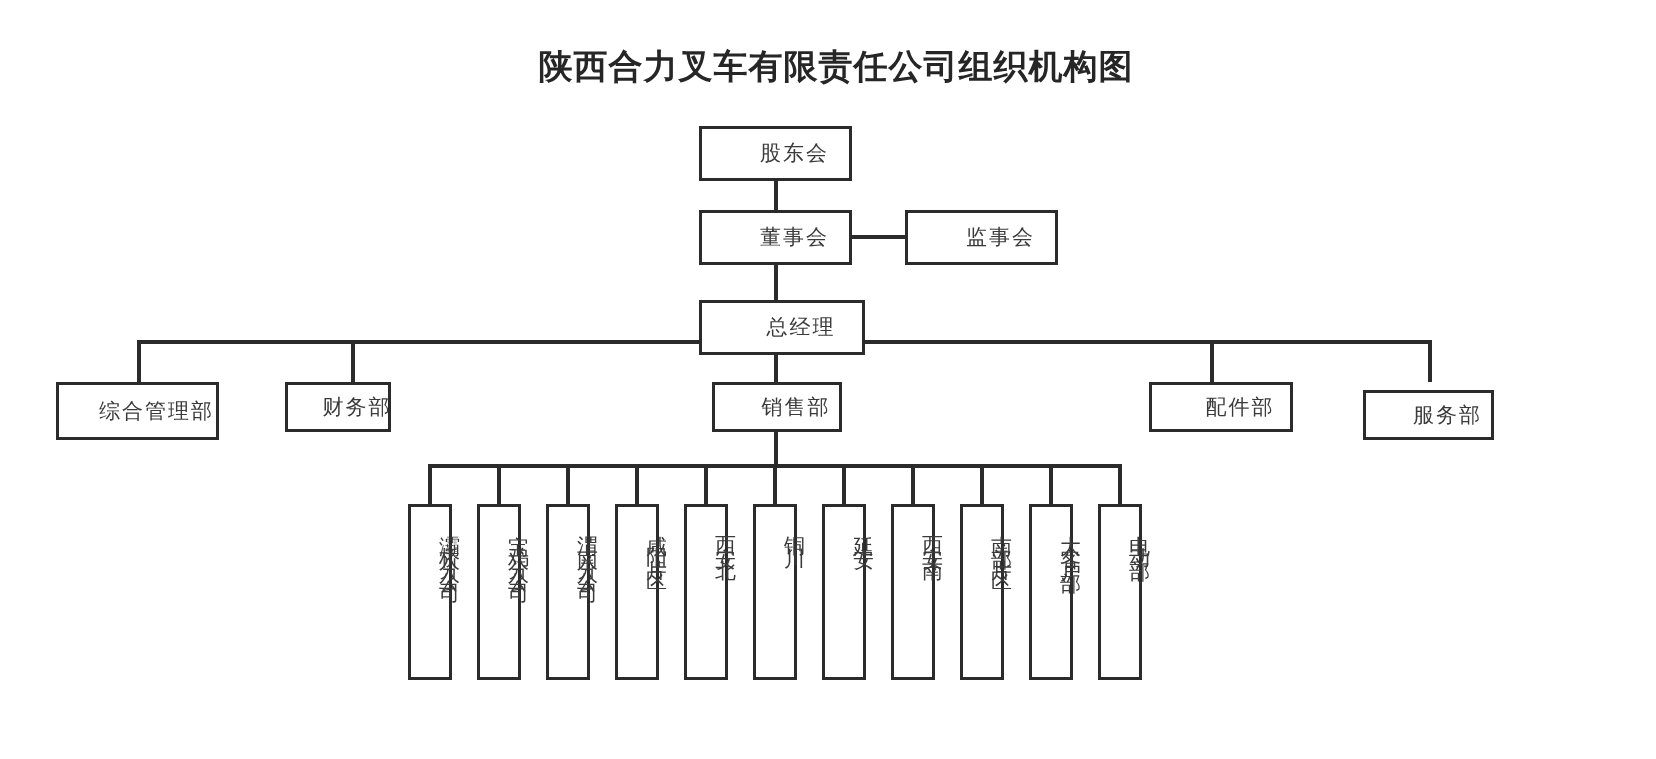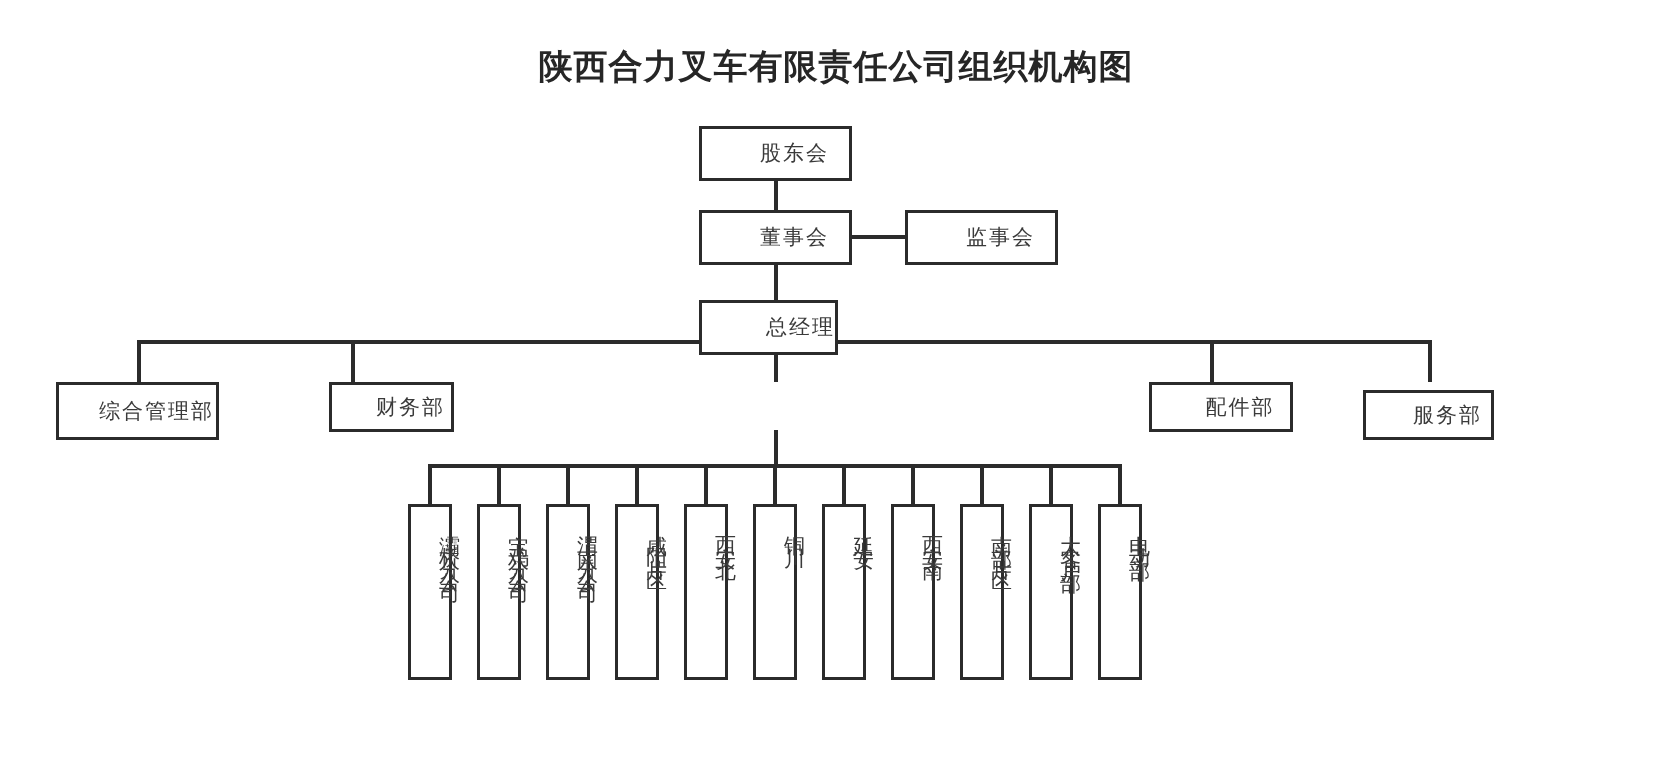--- a/index.html
+++ b/index.html
@@ -126,32 +126,35 @@
   </div>
 
   <div class="node" style="left:905px; top:210px; width:153px; height:55px;">
     <span class="label">监事会</span>
   </div>
 
   <div class="node" style="left:699px; top:210px; width:153px; height:55px;">
     <span class="label">董事会</span>
   </div>
 
-  <div class="node" style="left:699px; top:300px; width:139px; height:55px;justify-content:flex-end;">
+  <div class="node" style="left:699px; top:300px; width:166px; height:55px;">
     <span class="label">总经理</span>
   </div>
 
   <div class="node" style="left:56px; top:382px; width:163px; height:58px;">
     <span class="label">综合管理部</span>
   </div>
 
-  <div class="node" style="left:285px; top:382px; width:125px; height:50px;margin-left:44px;">
+  <div class="node" style="left:285px; top:382px; width:106px; height:50px;">
     <span class="label">财务部</span>
   </div>
 
+  <div class="node" style="left:712px; top:382px; width:130px; height:50px;">
+    <span class="label">销售部</span>
+  </div>
 
   <div class="node" style="left:1149px; top:382px; width:144px; height:50px;">
     <span class="label">配件部</span>
   </div>
 
   <div class="node" style="left:1363px; top:390px; width:131px; height:50px;">
     <span class="label">服务部</span>
   </div>
 
   <div class="node vert" style="left:408px; top:504px; width:42px; height:176px;">

